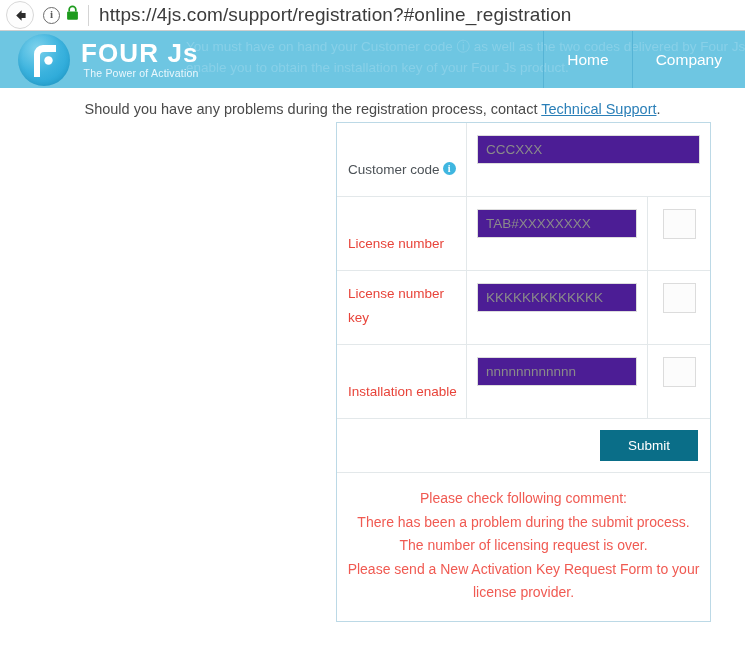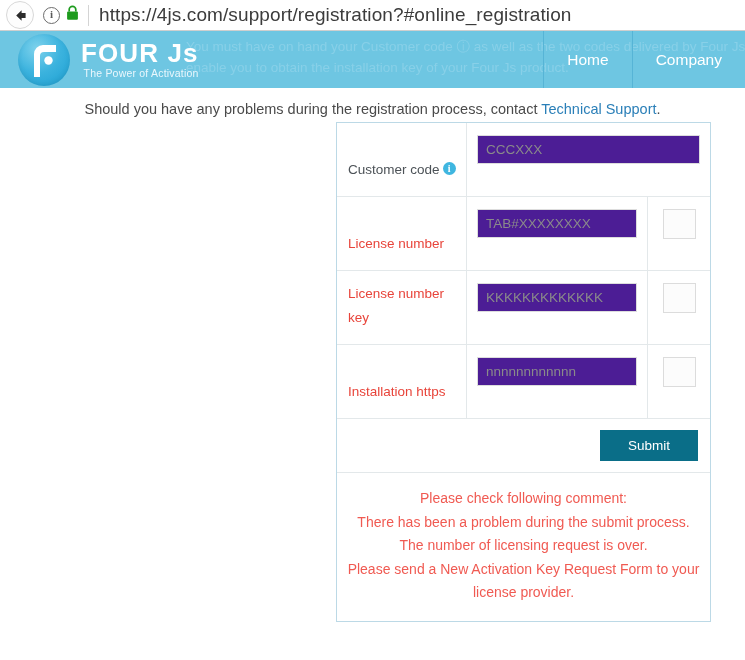--- a/index.html
+++ b/index.html
@@ -162,20 +162,21 @@
   
   .support-line {
     text-align: center;
     font-size: 14.5px;
     color: #4a4a4a;
     padding: 13px 0 0 0;
   }
   .support-link {
     color: #2a7fb8;
     cursor: pointer;
+    text-decoration: underline;
   }
 
   
   .form-table {
     position: absolute;
     left: 336px;
     top: 122px;
     width: 375px;
     border: 1px solid #bcd9e6;
     background: #ffffff;
@@ -372,21 +373,21 @@
     <div class="cell-input">
       <input class="txt-field" type="text" placeholder="KKKKKKKKKKKKK" style="">
     </div>
     <div class="cell-extra">
       <input class="sq-field" type="text" style="">
     </div>
   </div>
 
   <div class="frow">
     <div class="cell-label">
-      <div class="label-txt">Installation https</div>
+      <div class="label-txt">Installation enable</div>
     </div>
     <div class="cell-input">
       <input class="txt-field" type="text" placeholder="nnnnnnnnnnnn" style="">
     </div>
     <div class="cell-extra">
       <input class="sq-field" type="text" style="">
     </div>
   </div>
 
   <div class="submit-row">

